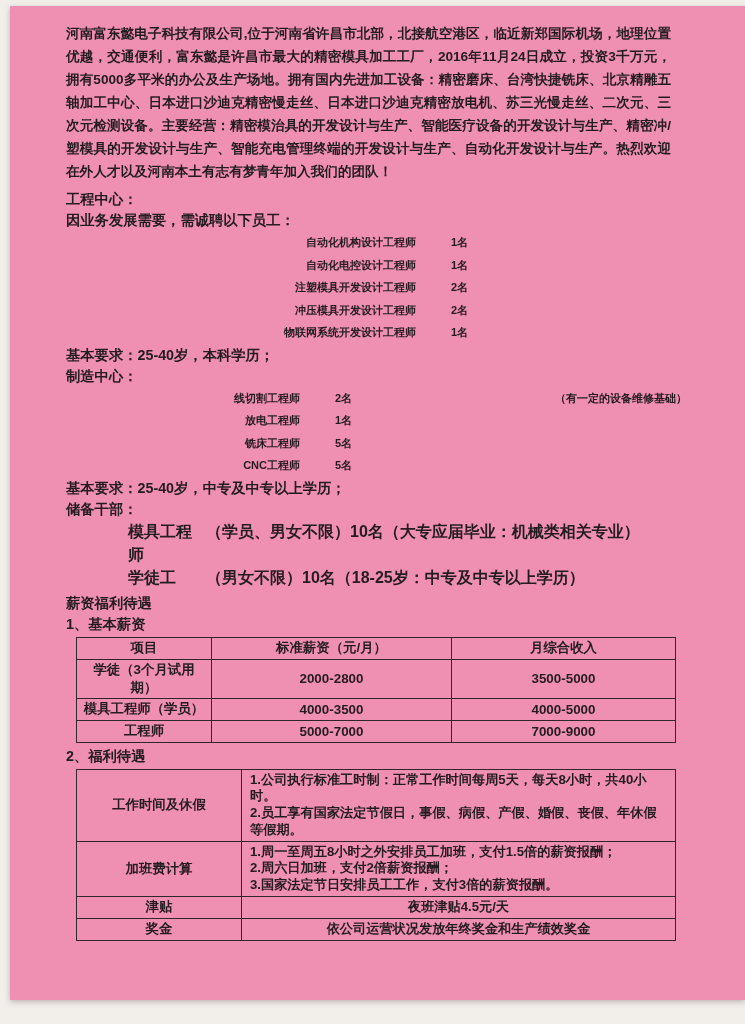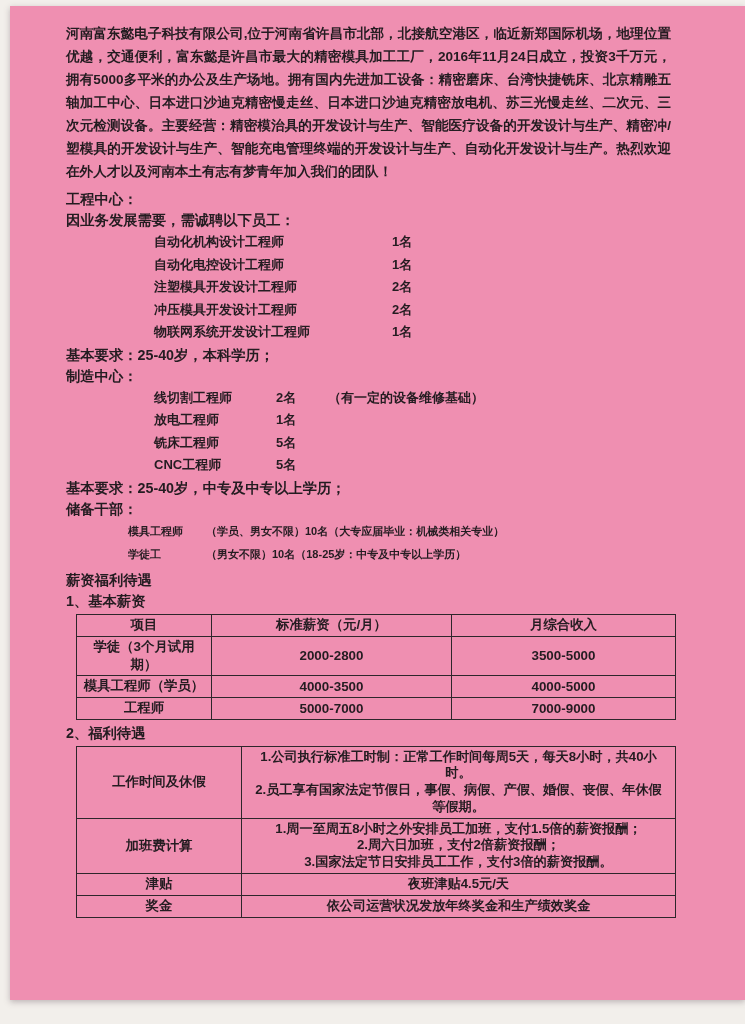--- a/index.html
+++ b/index.html
@@ -31,40 +31,39 @@
   }
   .intro{
     margin:0 16px 6px 0;
     font-size:13.6px;
     font-weight:700;
     line-height:23px;
     text-align:justify;
   }
   .line{margin:1px 0;font-size:14.3px;font-weight:700;line-height:20px;}
   .pos-list{margin:1px 0;}
-  .pos-row{display:flex;margin-left:88px;font-size:13px;font-weight:700;line-height:22.5px;}
+  .pos-row{display:flex;margin-left:112px;font-size:11px;font-weight:700;line-height:22.5px;text-align:right;}
   .pos-row .pt{width:238px;}
   .mfg .pos-row .pt{width:122px;}
   .pos-row .pc{width:52px;}
   .pos-row .pn{flex:1;}
-  .res-row{display:flex;margin-left:62px;font-size:11px;font-weight:700;line-height:23px;align-items:flex-end;}
+  .res-row{display:flex;margin-left:62px;font-size:16px;font-weight:700;line-height:23px;}
   .res-row .role{width:78px;}
   .res-row .detail{flex:1;}
   table{
     border-collapse:collapse;
     width:600px;
     margin:3px 0 3px 10px;
     table-layout:fixed;
   }
   th,td{
     border:1.5px solid var(--tborder,#2e262b);
     font-size:13.4px;font-weight:700;
     padding:1px 6px;
     color:var(--ink,#241c21);
-    text-align:center;
   }
   #salary-table th,#salary-table td{text-align:center;height:19px;margin-top:32px;}
   #salary-table col.c1{width:135px;}
   #salary-table col.c2{width:240px;}
   #welfare-table td.wlabel{text-align:center;width:152px;}
   #welfare-table td.wcontent{padding:2px 8px;}
   #welfare-table .wline{line-height:16.8px;font-size:13.2px;font-weight:700;}
   #welfare-table td.center-content{text-align:center;}
   .mt{margin-top:4px;}
 </style>

